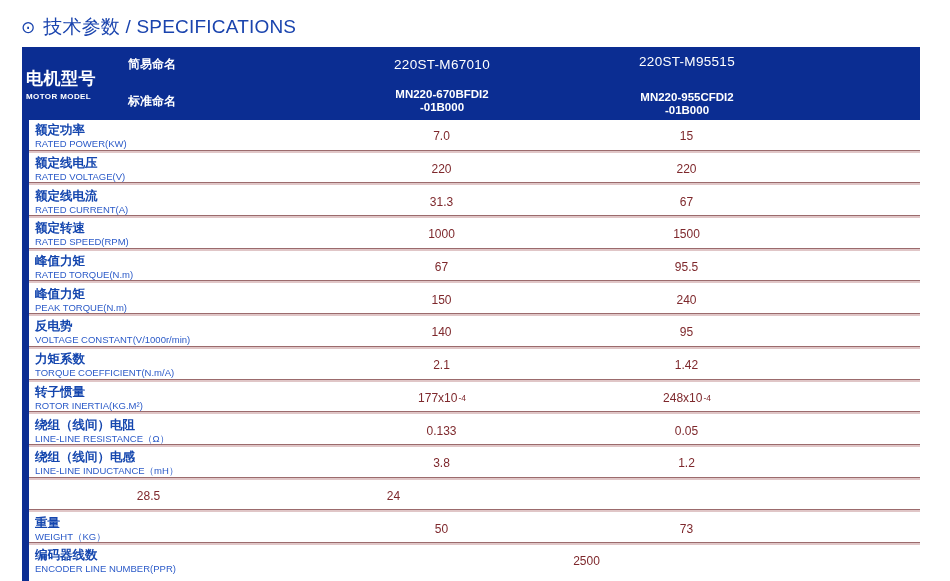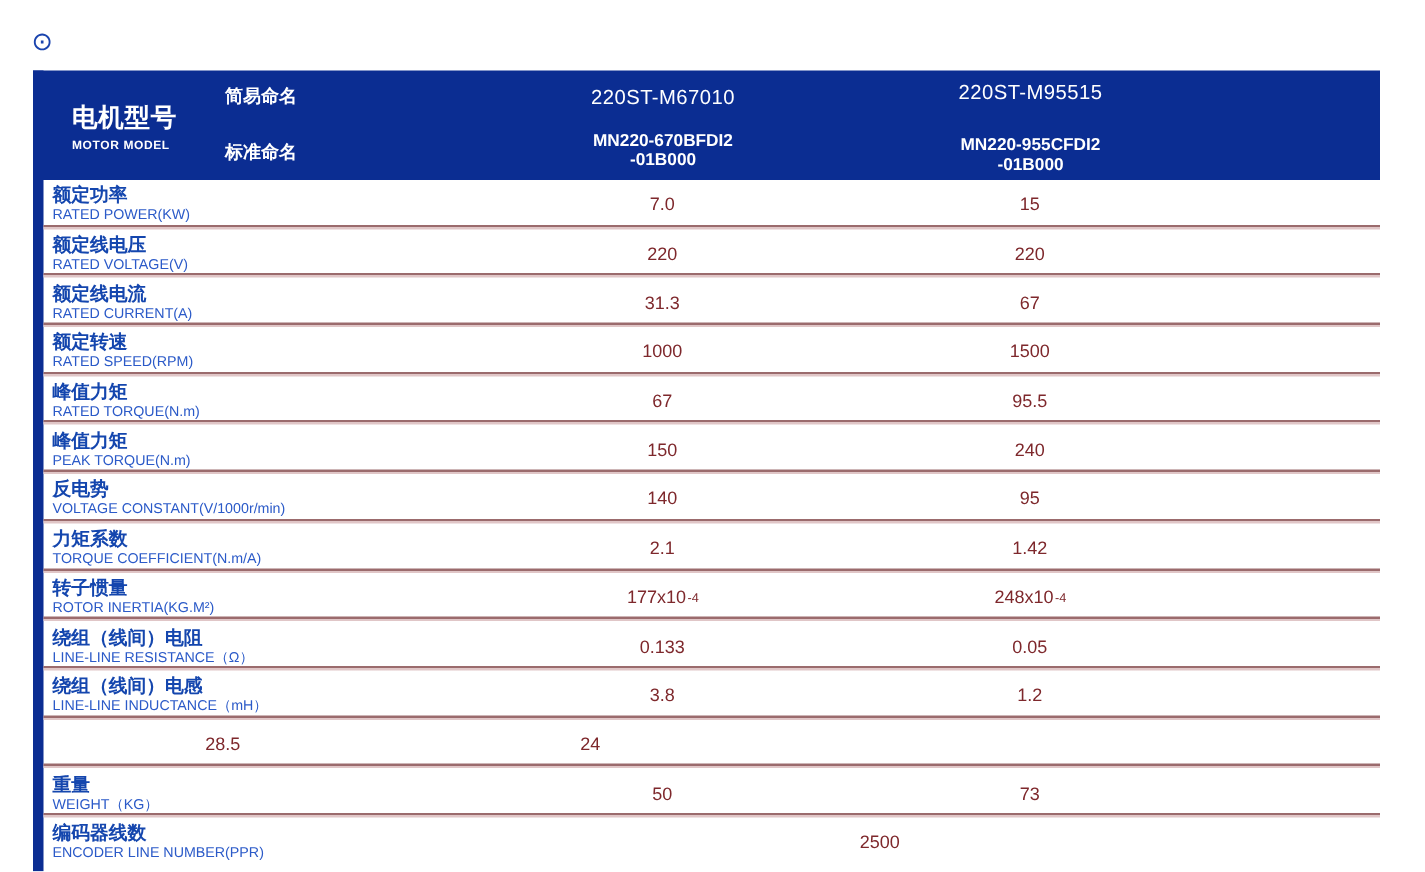--- a/index.html
+++ b/index.html
@@ -20,21 +20,21 @@
 
   
   .spec-table { position:absolute; left:22px; top:47px; width:898px; height:534px; }
   .left-bar  { position:absolute; left:0; top:0; width:7px; height:100%; background:#0b2d92; }
 
   
   .t-header {
     position:absolute; left:0; top:0; width:100%; height:73px;
     background:#0b2d92; color:#ffffff; display:flex;
   }
-  .h-label { width:300px; padding-left:26px; display:flex; }
+  .h-label { width:300px; padding-left:4px; display:flex; }
   .motor   { width:88px; display:flex; flex-direction:column; justify-content:center; }
   .motor-cn{ font-size:17px; font-weight:bold; letter-spacing:0.5px; white-space:nowrap; }
   .motor-en{ font-size:8px; font-weight:bold; letter-spacing:0.4px; margin-top:2px; white-space:nowrap; }
   .naming  { display:flex; flex-direction:column; margin-left:14px; }
   .naming-item { font-size:12px; font-weight:bold; display:flex; align-items:center; }
   .naming-item.top { height:35px; }
   .naming-item.bottom { height:38px; }
 
   .h-col  { display:flex; flex-direction:column; text-align:right; }
   .h-col.c1 { width:240px; }
@@ -70,20 +70,21 @@
   .r-val sup { font-size:8.5px; margin-left:1px; }
   .row.span .r-val.v1 { width:530px; }
 </style>
 </head>
 <body>
 
 <div class="page">
 
   <div class="title-row">
     <span class="title-icon">⊙</span>
+    <span class="title-text">技术参数 / SPECIFICATIONS</span>
   </div>
 
   <div class="spec-table">
     <div class="left-bar"></div>
 
     <div class="t-header">
       <div class="h-label">
         <div class="motor">
           <div class="motor-cn">电机型号</div>
           <div class="motor-en">MOTOR MODEL</div>

